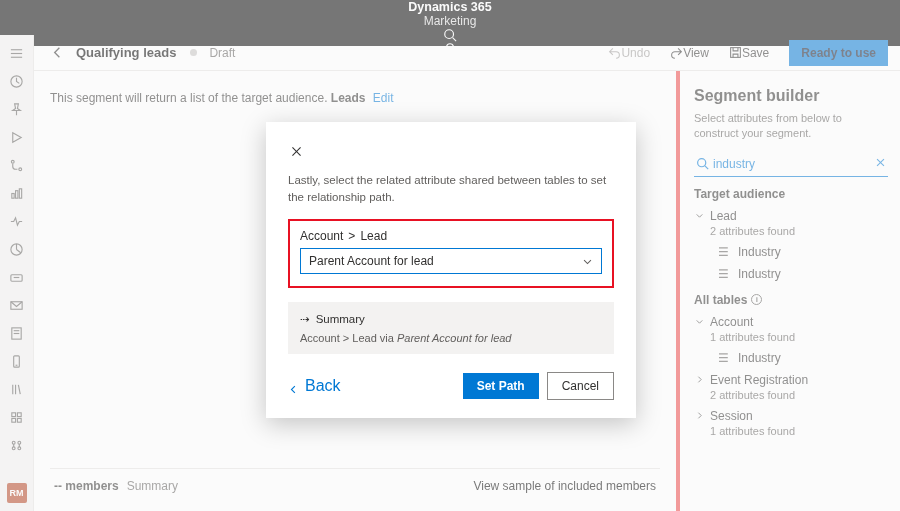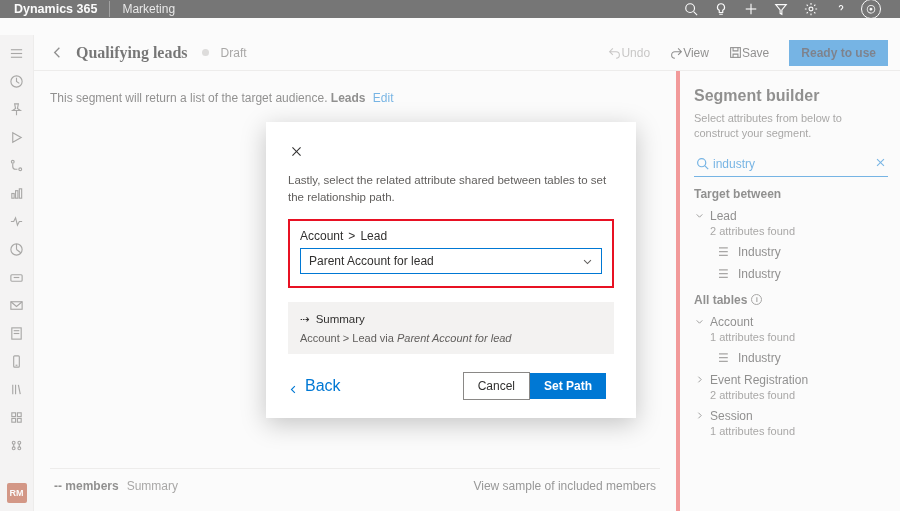--- a/index.html
+++ b/index.html
@@ -1,40 +1,40 @@
 <!DOCTYPE html>
 <html><head>
 <meta charset="utf-8">
 <style>
   * { box-sizing: border-box; margin: 0; padding: 0; font-family: "Segoe UI", -apple-system, sans-serif; }
   html, body { width: 900px; height: 511px; overflow: hidden; background: #fff; }
   .root { width: 900px; height: 511px; position: relative; }
 
   
-  .topbar { height: 18px; background: #000; color: #fff; display: flex; align-items: center; padding: 0 14px; font-size: 12px; }
+  .topbar { height: 46px; background: #000; color: #fff; display: flex; align-items: center; padding: 0 14px; font-size: 12px; flex-direction: column; }
   .topbar .brand { font-weight: 600; font-size: 12.5px; }
   .topbar .div { width: 1px; height: 16px; background: #555; margin: 0 12px; }
   .topbar .module { font-size: 12px; color: #ddd; }
   .topbar .spacer { flex: 1; }
   .topbar .ticon { width: 30px; height: 35px; display: flex; align-items: center; justify-content: center; cursor: pointer; }
   .topbar svg { stroke: #fff; fill: none; stroke-width: 1.3; }
   .avatar-top { width: 20px; height: 20px; border: 1px solid #fff; border-radius: 50%; display:flex; align-items:center; justify-content:center; font-size:10px;}
 
   
   .rail { position: absolute; left: 0; top: 35px; bottom: 0; width: 34px; background: #f3f2f1; border-right: 1px solid #e5e3e1; display: flex; flex-direction: column; align-items: center; padding-top: 6px; gap: 4px; }
   .rail .ricon { width: 28px; height: 24px; display:flex; align-items:center; justify-content:center; color:#605e5c; cursor:pointer;}
   .rail svg { stroke:#605e5c; fill:none; stroke-width:1.2; }
   .rail .avatar-bottom { margin-top:auto; margin-bottom:8px; width:20px; height:20px; background:#b33f1e; color:#fff; font-size:9px; font-weight:600; display:flex; align-items:center; justify-content:center; border-radius:2px;}
 
   
   .main { position:absolute; left:34px; top:35px; right:0; bottom:0; display:flex; flex-direction:column; }
 
   .cmdbar { height:36px; border-bottom:1px solid #e5e3e1; display:flex; align-items:center; padding:0 12px; gap:8px; font-size:12px; }
   .cmdbar .back { width:22px; display:flex; align-items:center; justify-content:center; cursor:pointer;}
-  .cmdbar .title { font-weight:600; font-size:16px;font-family:Liberation Serif, serif; }
+  .cmdbar .title { font-weight:600; font-size:13px; }
   .cmdbar .status-dot { width:7px; height:7px; background:#c6c4c2; border-radius:50%; margin-left:6px; margin-right:4px;}
   .cmdbar .status { color:#605e5c; }
   .cmdbar .spacer{flex:1;}
   .cmdbar .action { display:flex; align-items:center; color:#323130; cursor:pointer; padding:4px 6px;}
   .cmdbar .action svg{stroke:#323130;fill:none;stroke-width:1.3;}
   .cmdbar .action.disabled{color:#9e9c9a;}
   .cmdbar .action.disabled svg{stroke:#9e9c9a;}
   .primary-btn { background:#0078d4; color:#0f172a; border:none; padding:6px 12px; font-size:12px; cursor:pointer; font-weight:600; margin-left:6px;}
 
   .body { flex:1; display:flex; min-height:0; }
@@ -42,21 +42,21 @@
   .canvas { flex:1; padding:20px 16px 10px 16px; display:flex; flex-direction:column; position:relative; color:#323130;}
   .canvas-desc { font-size:12px; color:#323130; margin-bottom:16px; }
   .canvas-desc b{font-weight:600;}
   .canvas-desc a{ color:#0078d4; text-decoration:none; margin-left:4px; cursor:pointer;}
   .search-hint { text-align:center; font-size:13px; color:#323130; font-weight:600; margin-top:110px; }
 
   .footer { margin-top:auto; border-top:1px solid #e5e3e1; padding:10px 4px 8px 4px; display:flex; align-items:center; font-size:12px; color:#605e5c;}
   .footer .members{ color:#323130; font-weight:600; margin-right:8px;}
   .footer .refresh{ color:#605e5c; cursor:pointer;}
   .footer .spacer{flex:1;}
-  .footer .sample{ color:#404040; cursor:pointer;}
+  .footer .sample{ color:#000000; cursor:pointer;}
 
   
   .panel { width:224px; border-left:4px solid #ef4444; padding:16px 12px 12px 14px; font-size:12px; color:#323130; overflow:hidden;}
   .panel h2{ font-size:16px; font-weight:600; margin-bottom:6px; color:#323130;}
   .panel .sub{ font-size:11px; color:#605e5c; margin-bottom:10px; line-height:1.4;}
   .searchbox{ display:flex; align-items:center; border-bottom:1px solid #0078d4; padding:3px 2px; margin-bottom:10px;}
   .searchbox svg{stroke:#0078d4;fill:none;stroke-width:1.5;}
   .searchbox input{ flex:1; border:none; outline:none; font-size:12px; color:#0078d4; padding:2px 4px; background:transparent;}
   .searchbox .clear{ cursor:pointer; color:#605e5c;}
   .section-h{ font-size:12px; font-weight:600; margin:8px 0 4px 0; display:flex; align-items:center; gap:4px;}
@@ -301,21 +301,21 @@
               <circle cx="7" cy="7" r="5"></circle>
               <line x1="11" y1="11" x2="15" y2="15"></line>
             </svg>
           <input value="industry" style="">
           <span class="clear"><svg width="11" height="11" viewBox="0 0 16 16" stroke="#605e5c" fill="none" stroke-width="1.4">
                 <line x1="3" y1="3" x2="13" y2="13"></line>
                 <line x1="13" y1="3" x2="3" y2="13"></line>
               </svg></span>
         </div>
 
-        <div class="section-h">Target between</div>
+        <div class="section-h">Target audience</div>
 
         <div class="expander">
           <span class="chev">
               <svg width="9" height="9" viewBox="0 0 16 16">
                 <path d="M3 6l5 5 5-5"></path>
               </svg>
             </span>
           <span>Lead</span>
         </div>
         <div class="attr-count">2 attributes found</div>
@@ -405,18 +405,18 @@
     </div>
 
     <div class="drow">
       <div class="back-link">
         <svg width="11" height="11" viewBox="0 0 16 16" stroke="#0078d4" fill="none" stroke-width="1.6">
             <path d="M10 3L5 8l5 5"></path>
           </svg>
         <span>Back</span>
       </div>
       <span class="spacer"></span>
+      <button class="btn primary">Set Path</button>
       <button class="btn secondary">Cancel</button>
-      <button class="btn primary">Set Path</button>
     </div>
   </div>
 
 </div>
 
 </body></html>

